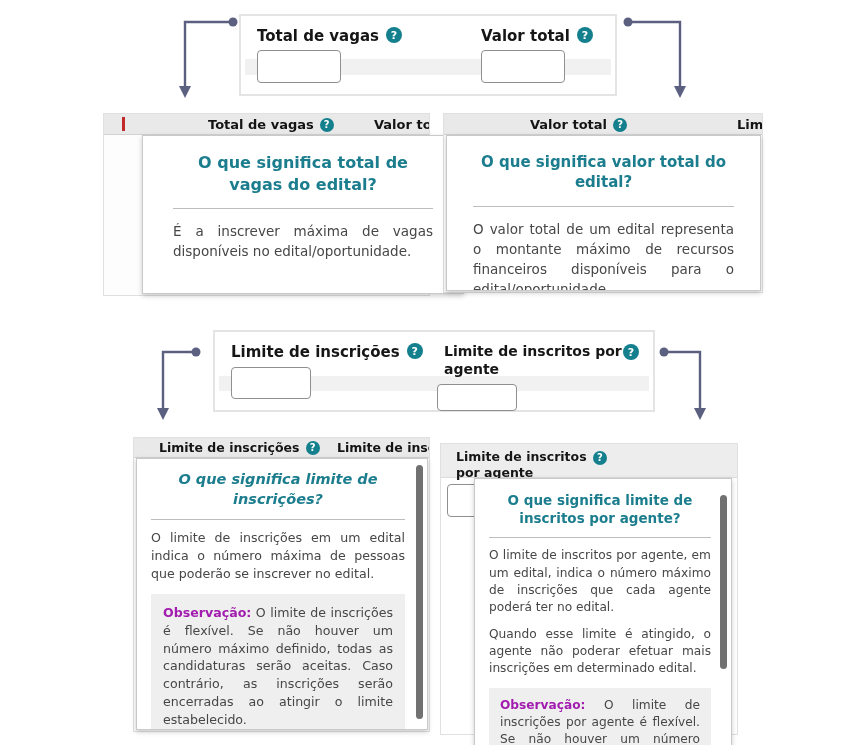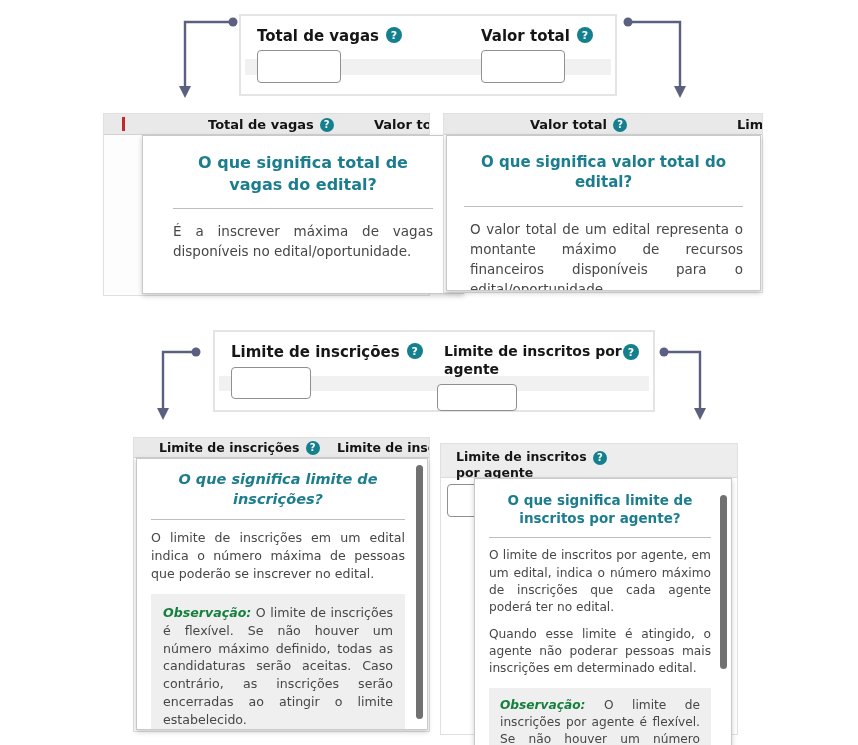--- a/index.html
+++ b/index.html
@@ -34,31 +34,31 @@
   .red-bar { position:absolute; width:3px; height:14px; background:#c22a2a; top:3px; }
   .tooltip-card { position:absolute; background:#fff; border:1px solid #c9c9c9;
                   box-shadow:0 2px 5px rgba(0,0,0,0.20); overflow:hidden; }
   .notch { position:absolute; top:-5px; width:9px; height:9px; background:#fff;
            border-left:1px solid #c9c9c9; border-top:1px solid #c9c9c9;
            transform:rotate(45deg); }
   .tt-title { color:#1b7d8d; font-weight:bold; text-align:center; line-height:1.35; }
   .tt-divider { border:none; border-top:1px solid #bdbdbd; }
   .tt-body { color:#474747; text-align:justify; }
   .note-box { background:#efefef; color:#474747; text-align:justify; }
-  .note-box strong { color:#15803d;font-style:italic; }
+  .note-box strong { color:#a21caf; }
   .scroll-thumb { position:absolute; width:7px; background:#717171; border-radius:4px; cursor:pointer; }
   
   .card-a { left:2px; top:21px; width:322px; height:159px; padding:16px 30px 10px;margin-left:36px; }
   .card-a .tt-title { font-size:16px; }
   .card-a .tt-divider { margin:13px 0 12px; }
   .card-a .tt-body { font-size:13.5px; line-height:1.5; }
-  .card-b { left:2px; top:21px; width:315px; height:156px; padding:16px 17px 10px; }
+  .card-b { left:2px; top:21px; width:315px; height:156px; padding:16px 26px 10px; }
   .card-b .tt-title { font-size:15px; }
   .card-b .tt-divider { margin:13px 0 12px; }
-  .card-b .tt-body { font-size:13.5px; line-height:1.5;margin-left:6px; }
+  .card-b .tt-body { font-size:13.5px; line-height:1.5; }
   .card-c { left:2px; top:20px; width:292px; height:272px; padding:11px 22px 10px 14px; }
   .card-c .tt-title { font-size:14.5px;font-style:italic; }
   .card-c .tt-divider { margin:10px 0 9px; }
   .card-c .tt-body { font-size:12.6px; line-height:1.42; margin-bottom:9px; }
   .card-c .note-box { font-size:12.6px; line-height:1.42; padding:10px 12px; margin-top:11px; }
   .card-d { left:33px; top:34px; width:258px; height:268px; padding:12px 20px 8px 14px; }
   .card-d .tt-title { font-size:13.5px; }
   .card-d .tt-divider { margin:10px 0 9px; }
   .card-d .tt-body { font-size:12.2px; line-height:1.42; margin-bottom:9px; }
   .card-d .note-box { font-size:12.2px; line-height:1.42; padding:9px 11px; margin-top:10px; }
@@ -178,21 +178,21 @@
     <div class="field-label wrap" style="left:8px; top:5px; width:150px; font-size:12.5px;">
       <span>Limite de inscritos por agente</span>
     </div>
     <span class="qicon sm" style="position:absolute; left:152px; top:7px;">?</span>
     <input class="text-input" type="text" style="left: 6px; top: 40px; width: 72px; height: 33px;">
     <div class="tooltip-card card-d" style="z-index:2;">
       <span class="notch" style="left:114px;"></span>
       <div class="tt-title">O que significa limite de inscritos por agente?</div>
       <hr class="tt-divider">
       <p class="tt-body">O limite de inscritos por agente, em um edital, indica o número máximo de inscrições que cada agente poderá ter no edital.</p>
-      <p class="tt-body">Quando esse limite é atingido, o agente não poderar pessoas mais inscrições em determinado edital.</p>
+      <p class="tt-body">Quando esse limite é atingido, o agente não poderar efetuar mais inscrições em determinado edital.</p>
       <div class="note-box">
         <strong>Observação:</strong>
         <span>O limite de inscrições por agente é flexível. Se não houver um número máximo definido, o Agente poderá se inscrever no edital/oportunidade quantas vezes quiser. Caso contrário, o Agente terá a limitação de inscrições de acordo com o</span>
       </div>
       <span class="scroll-thumb" style="right:4px; top:16px; height:174px;"></span>
     </div>
   </div>
 
 </div>
 

